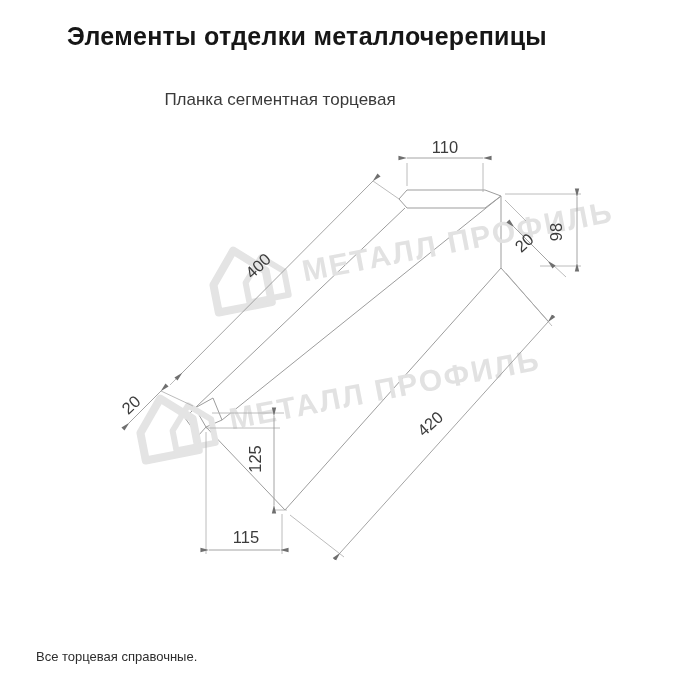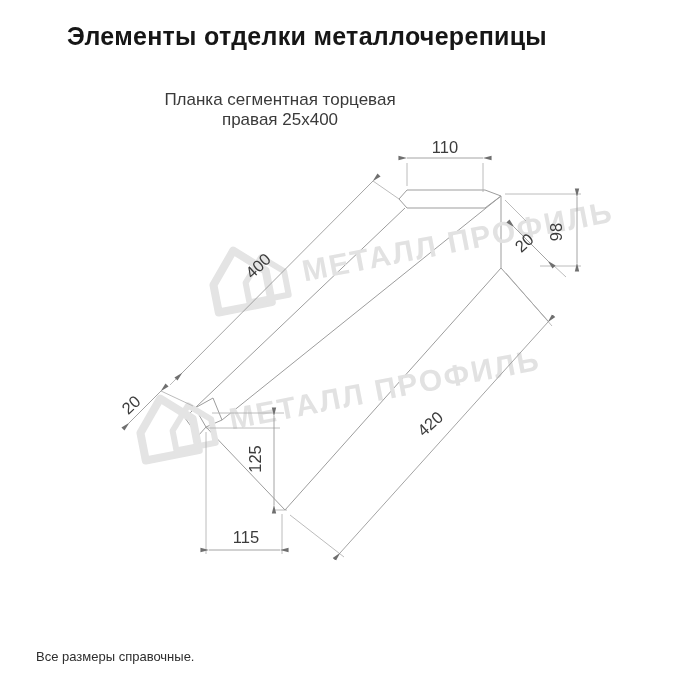--- a/index.html
+++ b/index.html
@@ -28,21 +28,20 @@
     font-family:"Liberation Sans",sans-serif;}
   .wm-logo{stroke:#e4e4e4;fill:none;stroke-linejoin:round;}
 </style>
 </head>
 <body>
 
 <div class="page-title">Элементы отделки металлочерепицы</div>
 
 <div class="subtitle">
   <div>Планка сегментная торцевая</div>
-  <div>правая 25х400</div>
 </div>
 
 <svg class="drawing" width="700" height="700" viewBox="0 0 700 700">
   <defs>
     <marker id="arr" viewBox="0 0 10 6" refX="0.5" refY="3" markerWidth="10" markerHeight="6" orient="auto-start-reverse">
       <path d="M0,3 L10,0.6 L10,5.4 Z" fill="#6f6f6f"></path>
     </marker>
   </defs>
 
   <g>
@@ -128,14 +127,14 @@
 
   <g>
     <path class="extline" d="M206,432 L206,554"></path>
     <path class="extline" d="M282,514 L282,554"></path>
     <path class="dimline" d="M209,550 L280,550" marker-start="url(#arr)" marker-end="url(#arr)"></path>
     <text class="dimtext" x="246" y="543" text-anchor="middle">115</text>
   </g>
 </svg>
 
 <div class="notes">
-  <div>Все размеры справочные.</div>
+  <div>Все торцевая справочные.</div>
 </div>
 
 </body></html>

